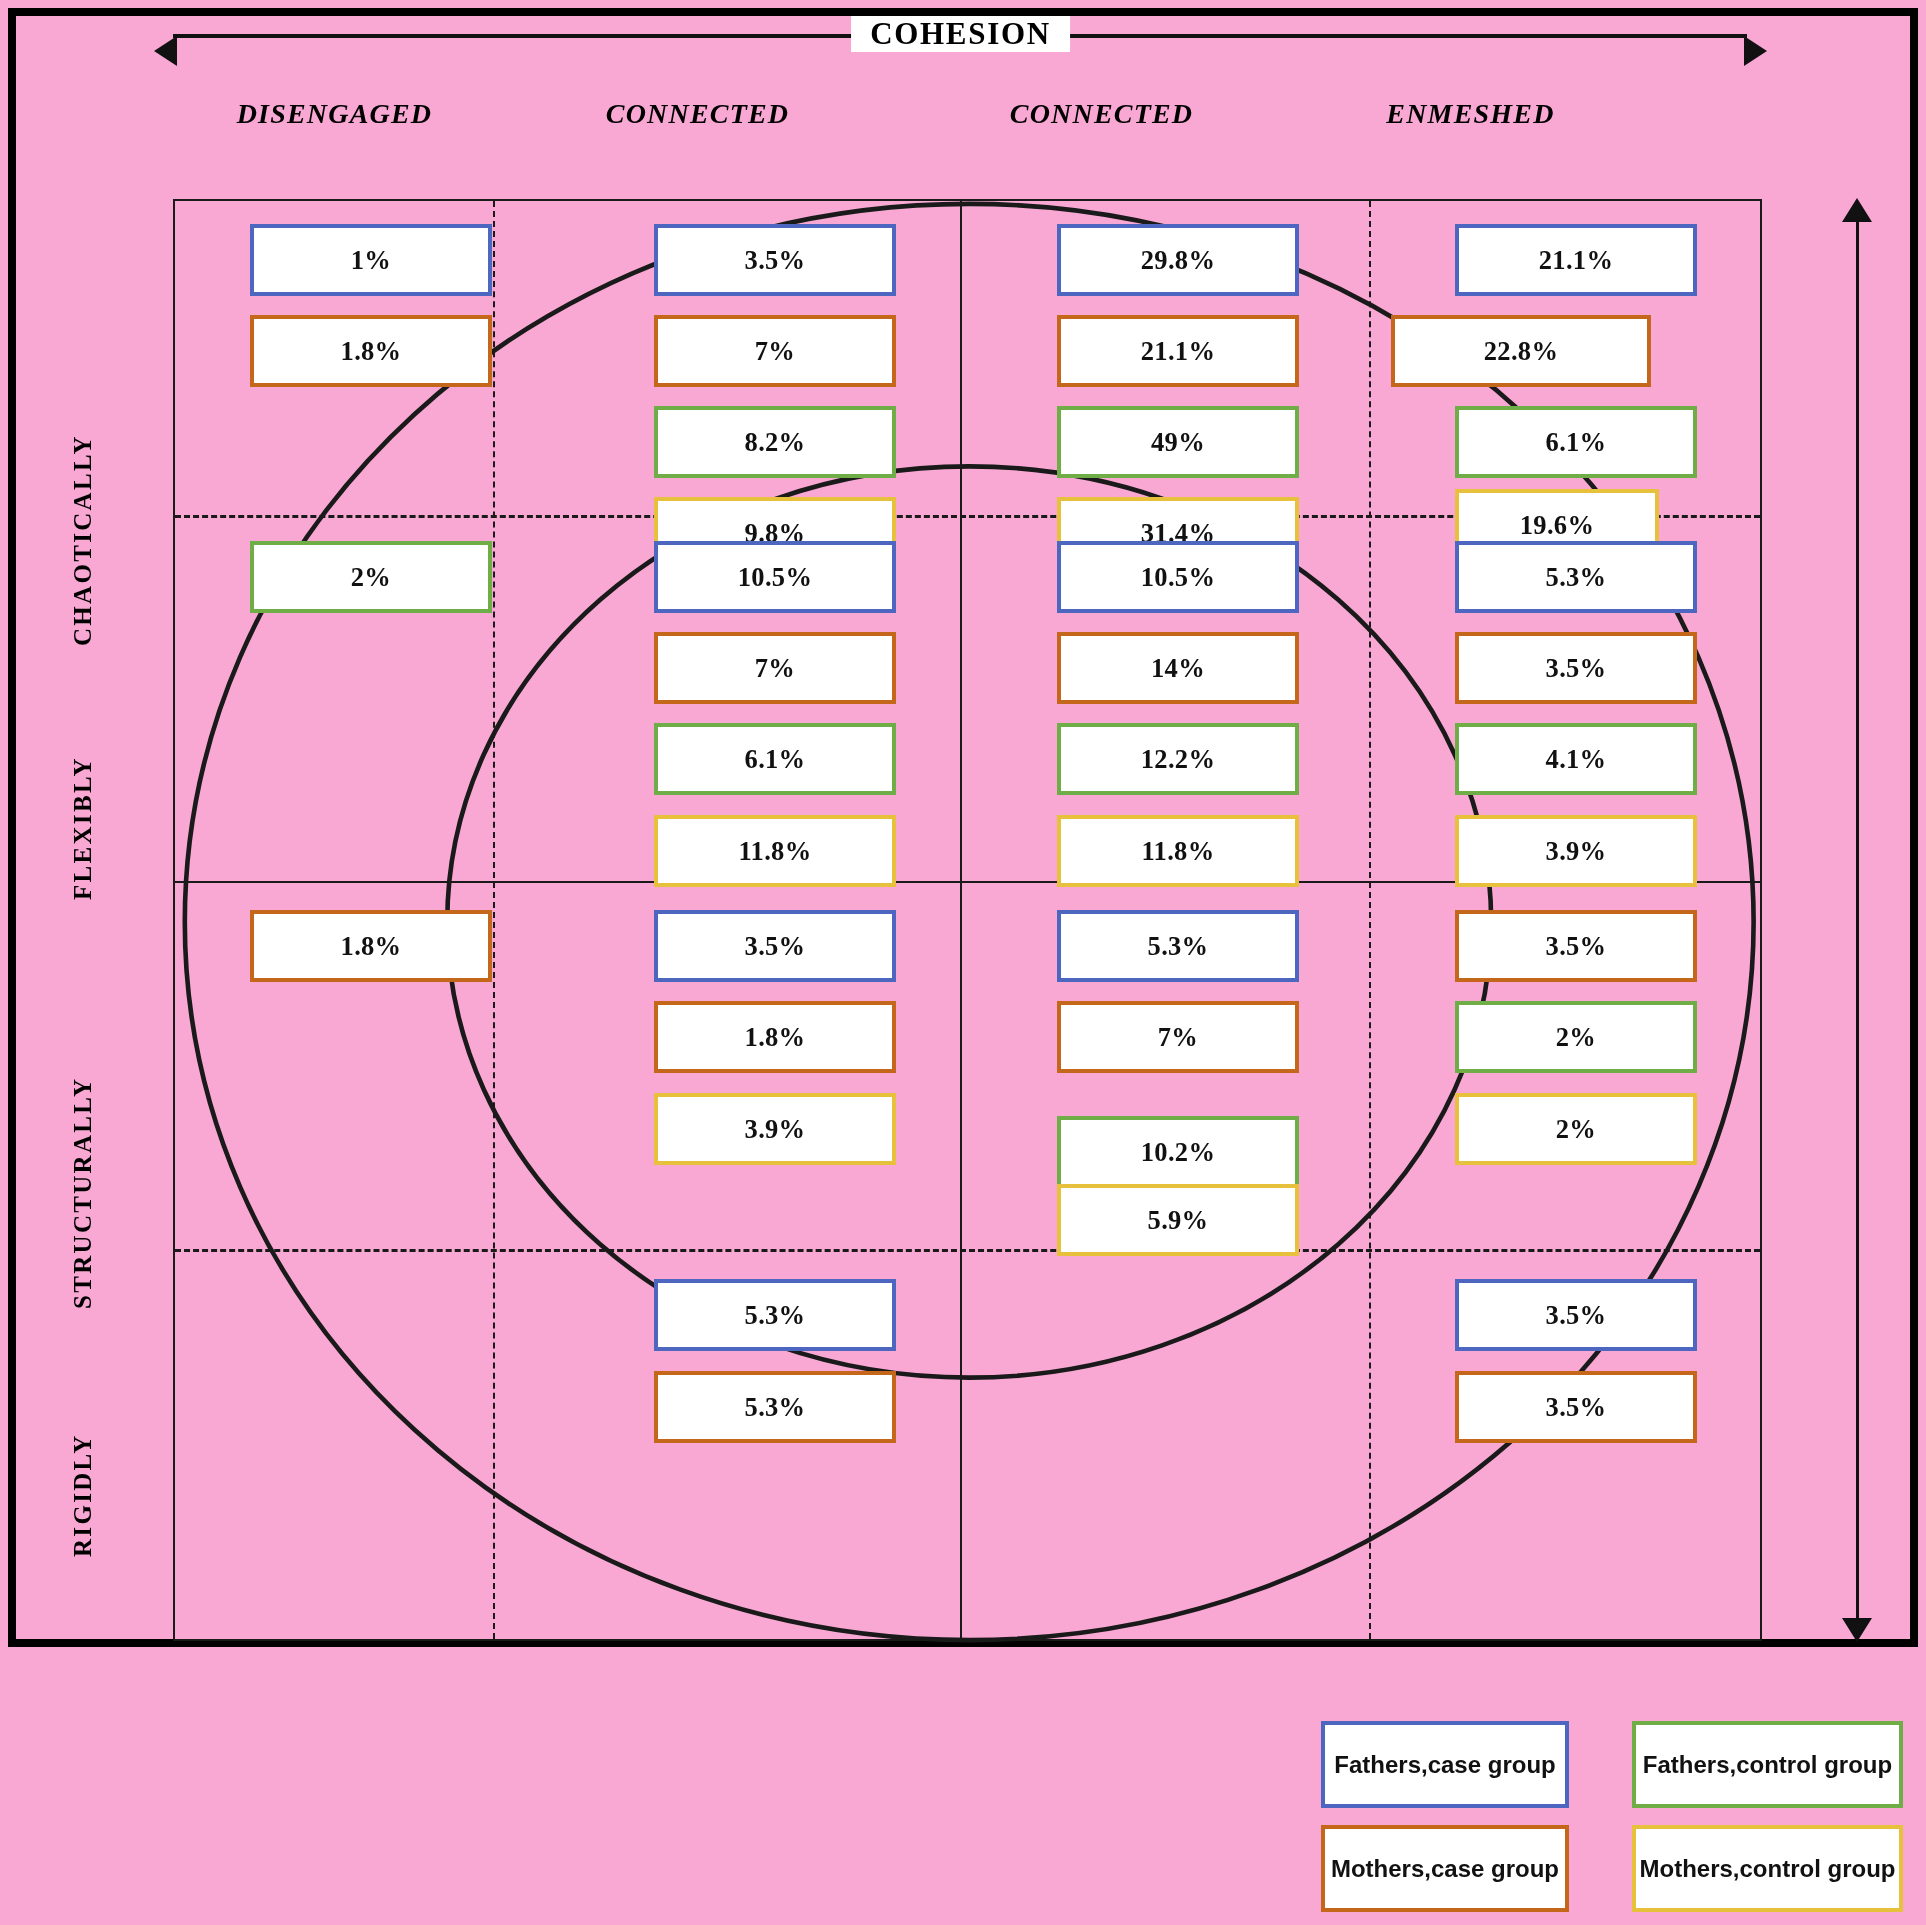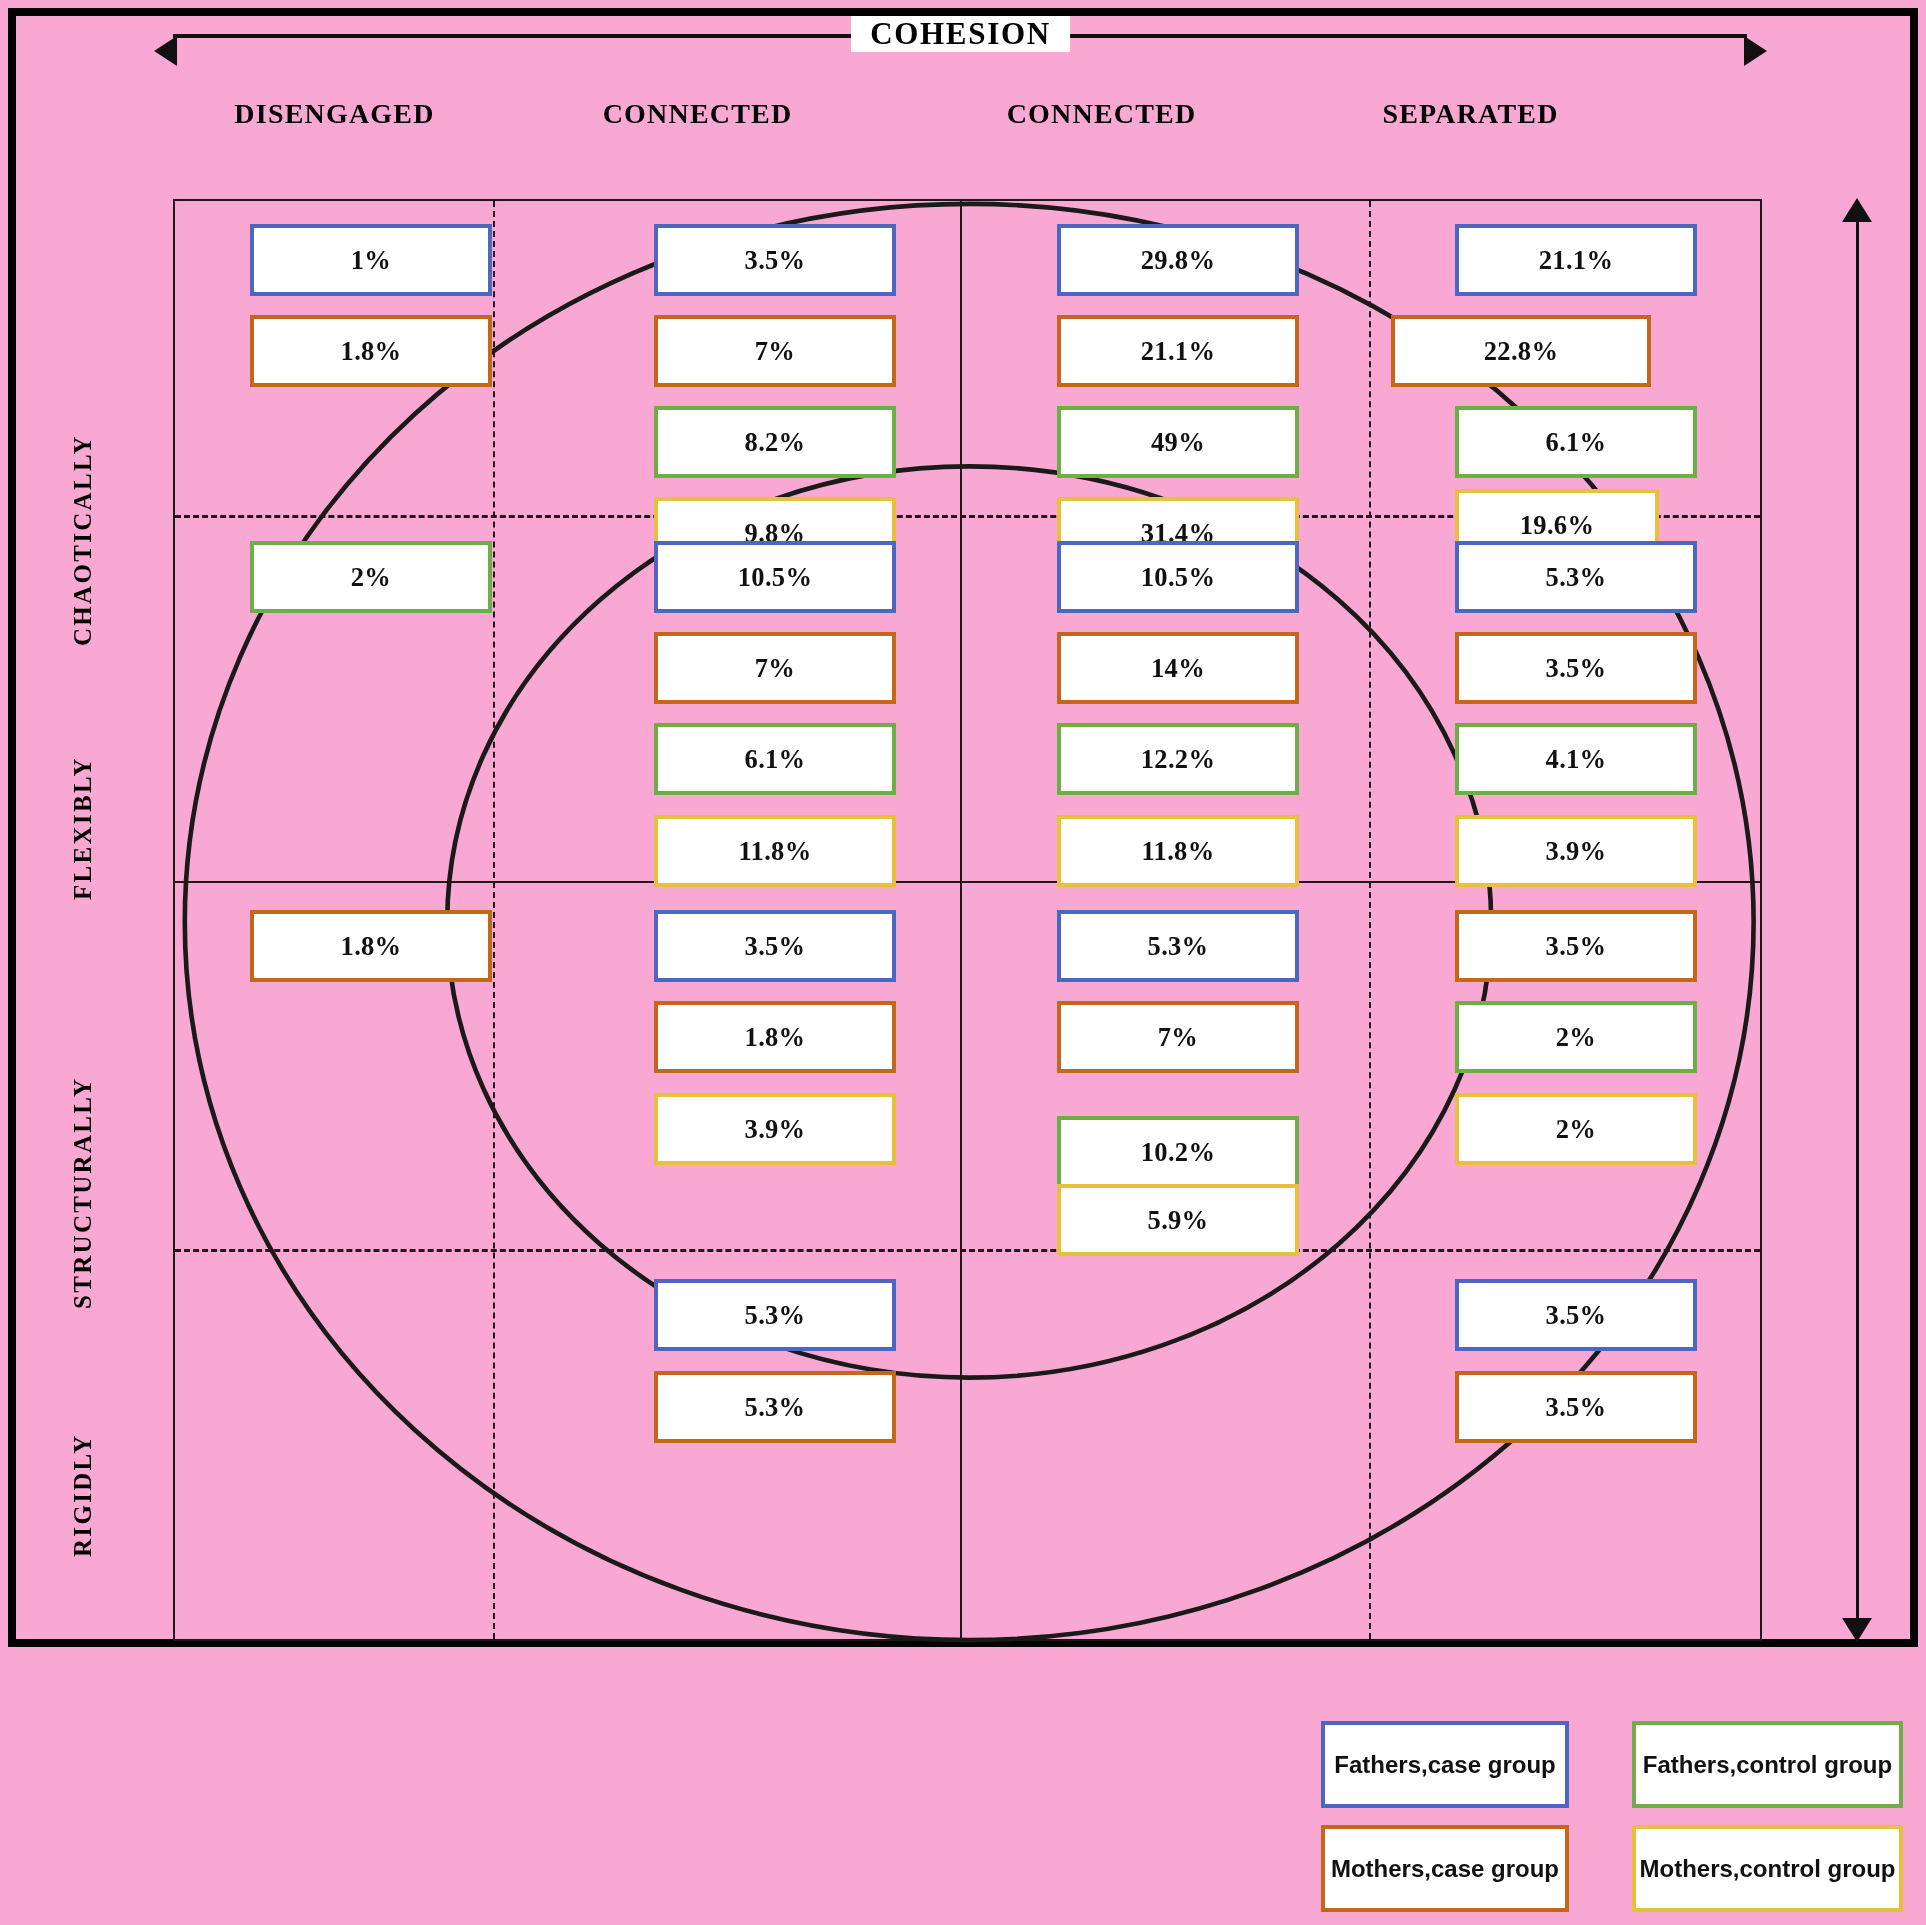--- a/index.html
+++ b/index.html
@@ -18,21 +18,21 @@
                   letter-spacing:1.7px;color:#000;line-height:36px;
                   font-family:"Liberation Serif",serif;}
   .arrow-l,.arrow-r{position:absolute;top:18.5px;width:0;height:0;
                     border-top:15px solid transparent;border-bottom:15px solid transparent;}
   .arrow-l{left:-2.3px;border-right:23px solid #111;}
   .arrow-r{right:-2.3px;border-left:23px solid #111;}
 
   
   .col-head{position:absolute;top:98px;font-size:28px;font-weight:700;
             letter-spacing:1.2px;color:#000;text-align:center;
-            font-family:"Liberation Serif",serif;white-space:nowrap;}
+            font-family:"Liberation Serif",serif;white-space:nowrap;font-style:italic;}
 
   
   .plot{position:absolute;left:173px;top:199px;width:1589px;height:1442px;
         border:2.9px solid #1a1a1a;box-sizing:border-box;}
   .vline-solid{position:absolute;top:0;bottom:0;width:2.3px;background:#1a1a1a;}
   .hline-solid{position:absolute;left:0;right:0;height:2.3px;background:#1a1a1a;}
   .vline-dash{position:absolute;top:0;bottom:0;width:0;
               border-left:2.9px dashed #1a1a1a;}
   .hline-dash{position:absolute;left:0;right:0;height:0;
               border-top:3.5px dashed #1a1a1a;}
@@ -79,21 +79,21 @@
   <div class="cohesion-axis">
     <div class="arrow-l"></div>
     <div class="cohesion-line"></div>
     <div class="arrow-r"></div>
     <div class="cohesion-label">COHESION</div>
   </div>
 
   <div class="col-head" id="ch0" style="left: 144px; width: 381px;">DISENGAGED</div>
   <div class="col-head" id="ch1" style="left: 507px; width: 381px;">CONNECTED</div>
   <div class="col-head" id="ch2" style="left: 911px; width: 381px;">CONNECTED</div>
-  <div class="col-head" id="ch3" style="left: 1280px; width: 381px;">SEPARATED</div>
+  <div class="col-head" id="ch3" style="left: 1280px; width: 381px;">ENMESHED</div>
 
   <div class="row-label" id="rl0" style="left: 69px; top: 646px;">CHAOTICALLY</div>
   <div class="row-label" id="rl1" style="left: 69px; top: 900px;">FLEXIBLY</div>
   <div class="row-label" id="rl2" style="left: 69px; top: 1309px;">STRUCTURALLY</div>
   <div class="row-label" id="rl3" style="left: 69px; top: 1557px;">RIGIDLY</div>
 
   <div class="plot">
     <div class="vline-dash" style="left:318px"></div>
     <div class="vline-solid" style="left:785px"></div>
     <div class="vline-dash" style="left:1194px"></div>

